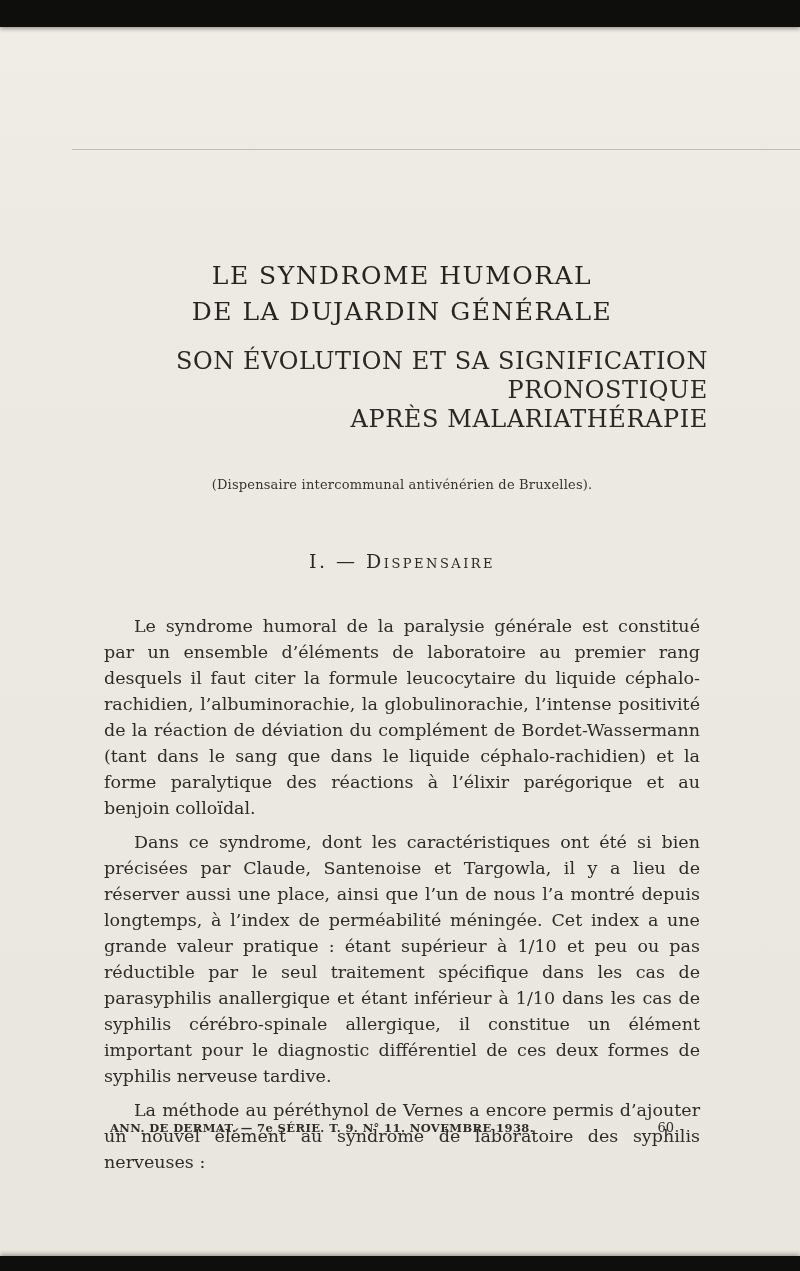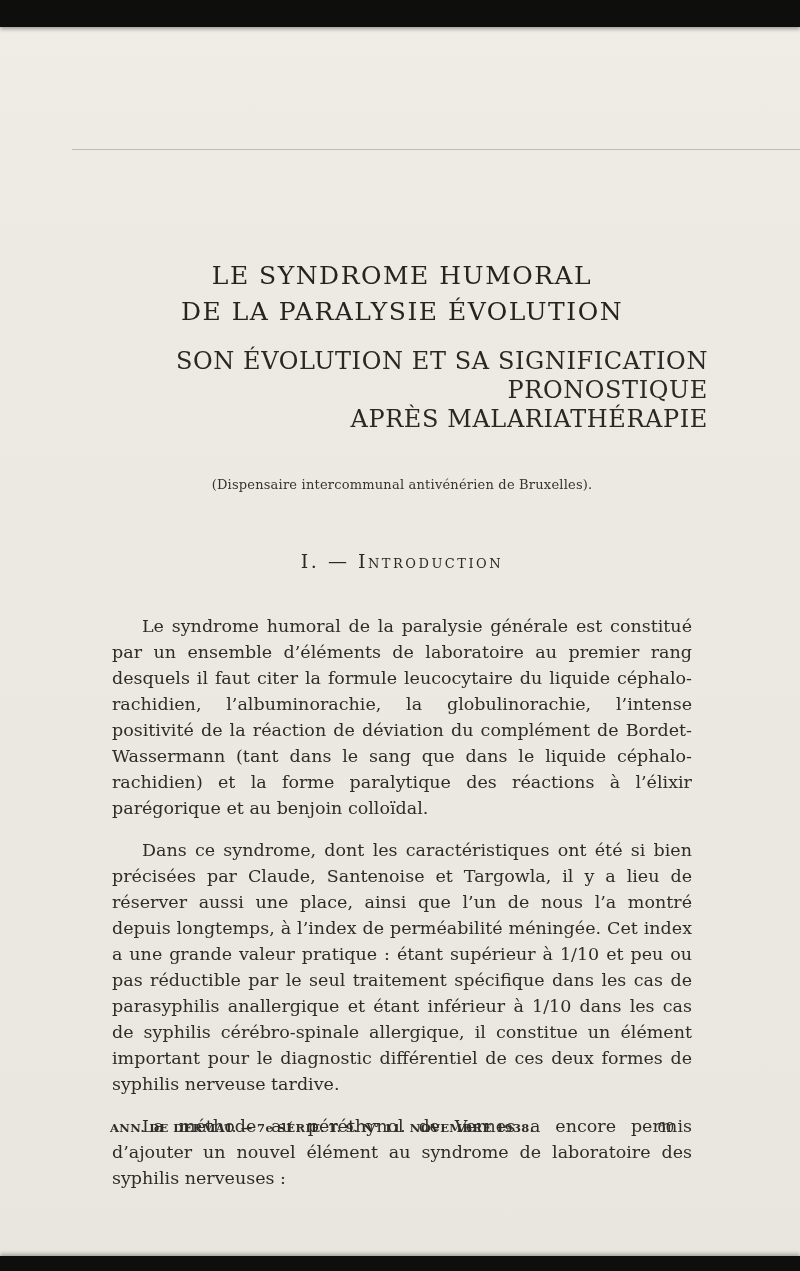--- a/index.html
+++ b/index.html
@@ -86,21 +86,21 @@
     color: #2b2925;
   }
   .body-text {
     margin-top: 40px;
     font-size: 17.5px;
     line-height: 26px;
     text-align: justify;
     color: #2e2c28;
   }
   .body-text p {
-    margin: 16px;
+    margin: 8px;
     text-indent: 30px;
   }
   .italic-seg { }
   .footer {
     position: absolute;
     top: 1120px;
     left: 110px;
     right: 112px;
     display: flex;
     justify-content: space-between;
@@ -123,34 +123,34 @@
 <body>
 
 <div class="scan">
   <div class="band band-top"></div>
   <div class="scanline"></div>
 
   <div class="content">
 
     <h1 class="title">
       <span class="tline">LE SYNDROME HUMORAL</span>
-      <span class="tline">DE LA PARALYSIE ÉVOLUTION</span>
+      <span class="tline">DE LA DUJARDIN GÉNÉRALE</span>
     </h1>
 
     <h2 class="subtitle">
       <span class="tline">SON ÉVOLUTION ET SA SIGNIFICATION PRONOSTIQUE</span>
       <span class="tline">APRÈS MALARIATHÉRAPIE</span>
     </h2>
 
     <div class="author-block author-block-1">
       <div class="author-affiliation">(Dispensaire intercommunal antivénérien de Bruxelles).</div>
     </div>
 
 
-    <h3 class="section-heading">I. — Introduction</h3>
+    <h3 class="section-heading">I. — Dispensaire</h3>
 
     <div class="body-text">
       <p>Le syndrome humoral de la paralysie générale est constitué par un ensemble d’éléments de laboratoire au premier rang desquels il faut citer la formule leucocytaire du liquide céphalo-rachidien, l’albuminorachie, la globulinorachie, l’intense positivité de la réaction de déviation du complément de Bordet-Wassermann (tant dans le sang que dans le liquide céphalo-rachidien) et la forme paralytique des réactions à l’élixir parégorique et au benjoin colloïdal.</p>
       <p><span>Dans ce syndrome, dont les caractéristiques ont été si bien précisées par Claude, Santenoise et Targowla, il y a lieu de réserver aussi une place, ainsi que l’un de nous l’a montré depuis longtemps, à </span><span class="italic-seg">l’index de perméabilité méningée.</span><span> Cet index a une grande valeur pratique : étant supérieur à 1/10 et peu ou pas réductible par le seul traitement spécifique dans les cas de parasyphilis anallergique et étant inférieur à 1/10 dans les cas de syphilis cérébro-spinale allergique, il constitue un élément important pour le diagnostic différentiel de ces deux formes de syphilis nerveuse tardive.</span></p>
       <p>La méthode au péréthynol de Vernes a encore permis d’ajouter un nouvel élément au syndrome de laboratoire des syphilis nerveuses :</p>
     </div>
 
   </div>
 
   <div class="footer">

